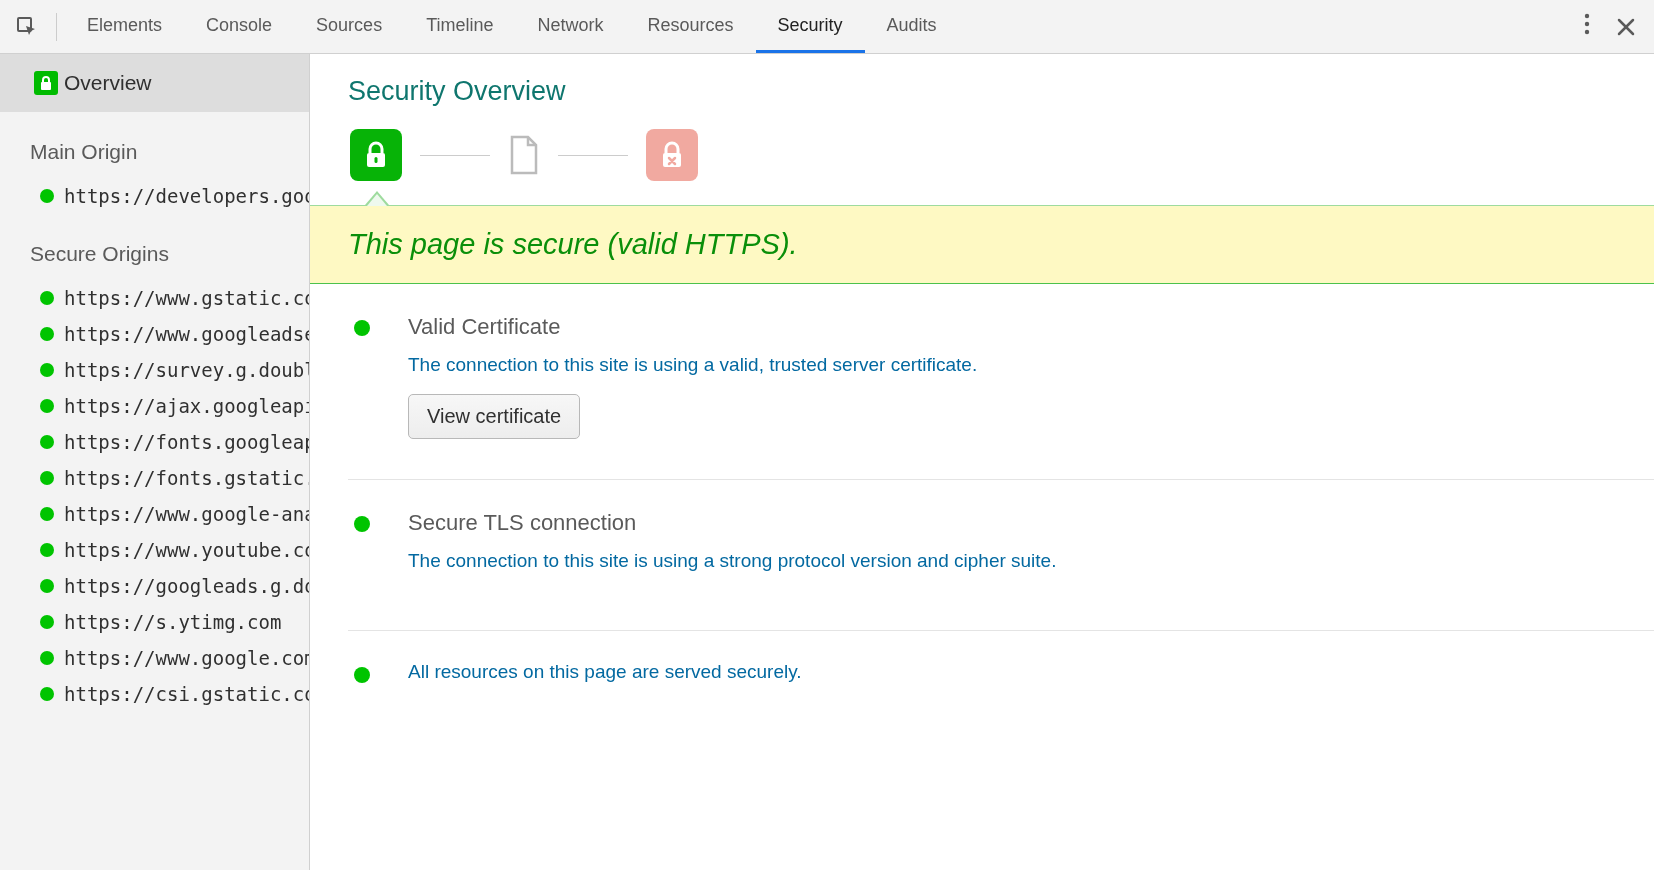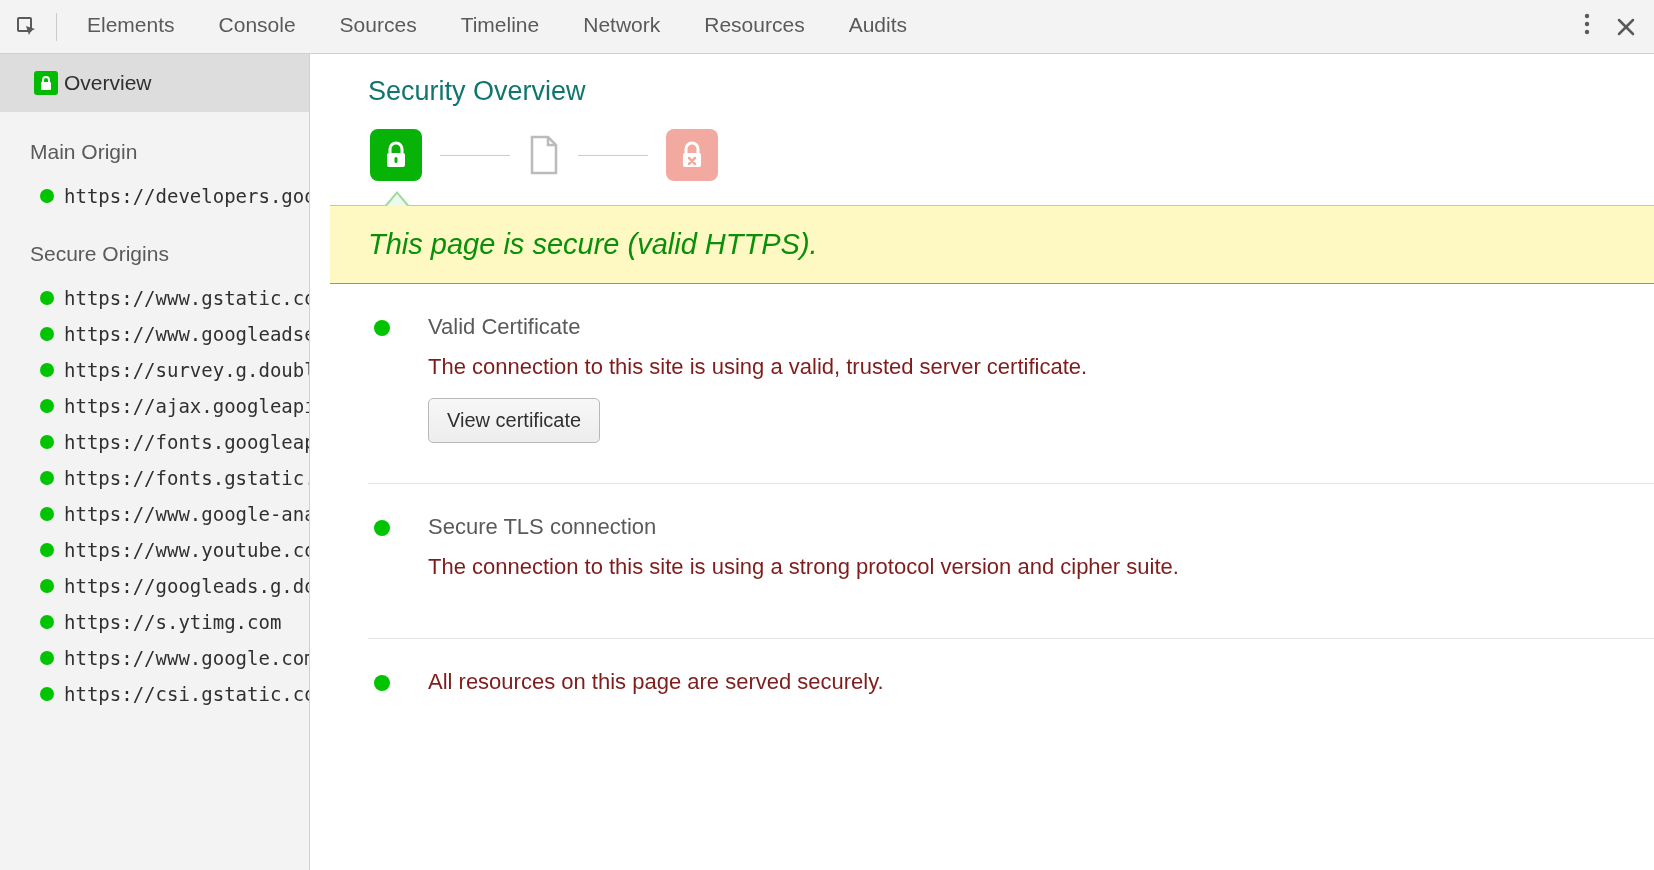--- a/index.html
+++ b/index.html
@@ -34,40 +34,39 @@
 .tabbar .divider {
   width:1px; height:28px; background:#ccc; margin:0 8px 0 4px;
 }
 .tabbar .tabs {
   display:flex;
   height:100%;
 }
 .tab {
   display:flex; align-items:center;
   padding: 0 22px;
-  font-size: 21px;
+  font-size: 18px;
   color:#5a5a5a;
   cursor:pointer;
   height:100%;
   border-bottom: 3px solid transparent;
 }
 .tab.active {
   color:#222;
   border-bottom:3px solid #1a73e8;
 }
 .tabbar .spacer{flex:1}
 .tabbar .right-icons{display:flex;align-items:center;gap:26px;margin-right:12px;color:#5a5a5a}
 .right-icons .kebab { font-size:22px; letter-spacing:-2px;}
 .right-icons .close-x svg{display:block}
 
 .body {
   flex:1;
   display:flex;
   min-height:0;
-  gap:20px;
 }
 .sidebar {
   width: 310px;
   background:#f3f3f3;
   border-right:1px solid #d0d0d0;
   overflow:hidden;
   padding-top:0;
 }
 .sidebar .overview-row{
   display:flex;align-items:center;
@@ -148,21 +147,21 @@
 .detail-block{
   border-bottom:1px solid #e4e4e4;
   padding:30px 0 40px 0;
   display:flex;
 }
 .detail-block:last-child{border-bottom:none}
 .detail-dot-col{width:60px;display:flex;justify-content:flex-start;padding-left:6px;padding-top:6px;}
 .detail-dot{width:16px;height:16px;border-radius:50%;background:#00c400;}
 .detail-content{flex:1;padding-right:40px;}
 .detail-title{font-size:22px;color:#5a5a5a;margin-bottom:14px;}
-.detail-desc{font-size:22px;color:#7f1d1d;margin-bottom:18px;}
+.detail-desc{font-size:19px;color:#0369a1;margin-bottom:18px;}
 .btn{
   display:inline-block;
   background:linear-gradient(#f7f7f7,#ededed);
   border:1px solid #b8b8b8;
   border-radius:5px;
   padding:10px 18px;
   font-size:20px;
   color:#303030;
   cursor:pointer;
 }
@@ -179,20 +178,21 @@
       </svg>
     </div>
     <div class="divider"></div>
     <div class="tabs" id="tabs-container">
         <div class="tab">Elements</div>
         <div class="tab">Console</div>
         <div class="tab">Sources</div>
         <div class="tab">Timeline</div>
         <div class="tab">Network</div>
         <div class="tab">Resources</div>
+        <div class="tab active">Security</div>
         <div class="tab">Audits</div>
       </div>
     <div class="spacer"></div>
     <div class="right-icons">
       <div class="kebab">
         <svg width="6" height="24" viewBox="0 0 6 24">
             <circle cx="3" cy="4" r="2.2" fill="#5a5a5a"></circle>
             <circle cx="3" cy="12" r="2.2" fill="#5a5a5a"></circle>
             <circle cx="3" cy="20" r="2.2" fill="#5a5a5a"></circle>
           </svg>

